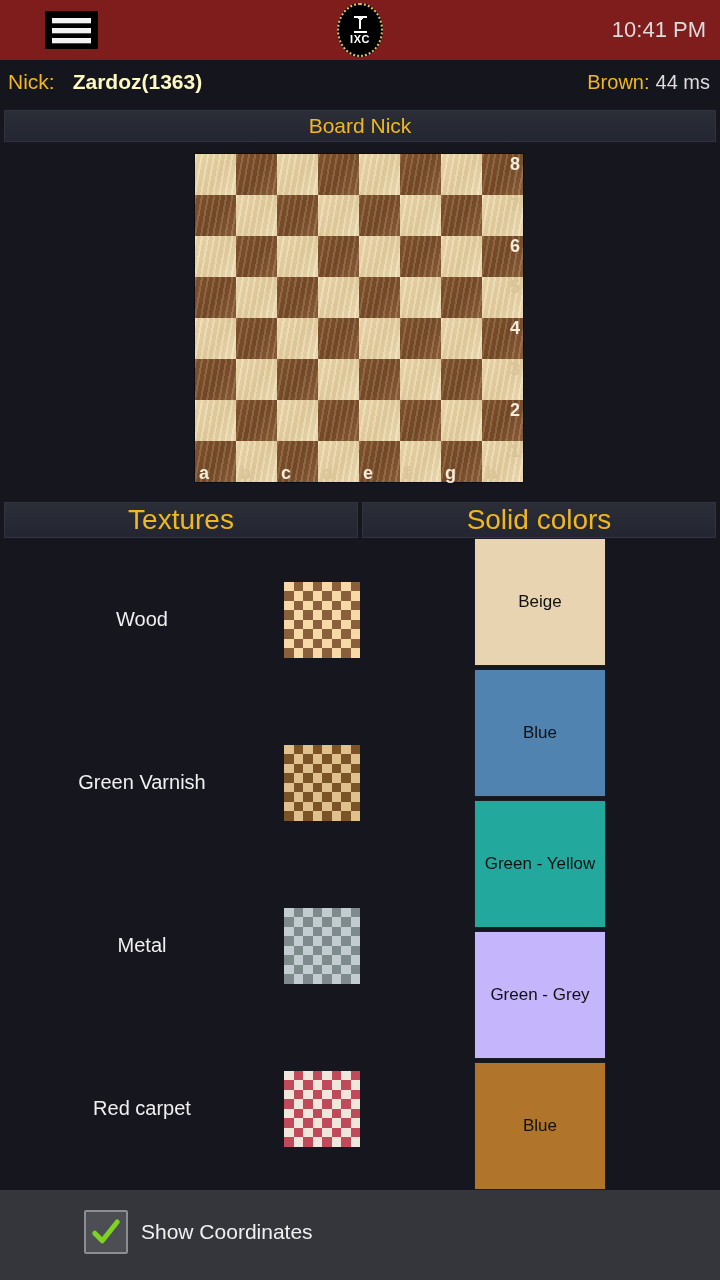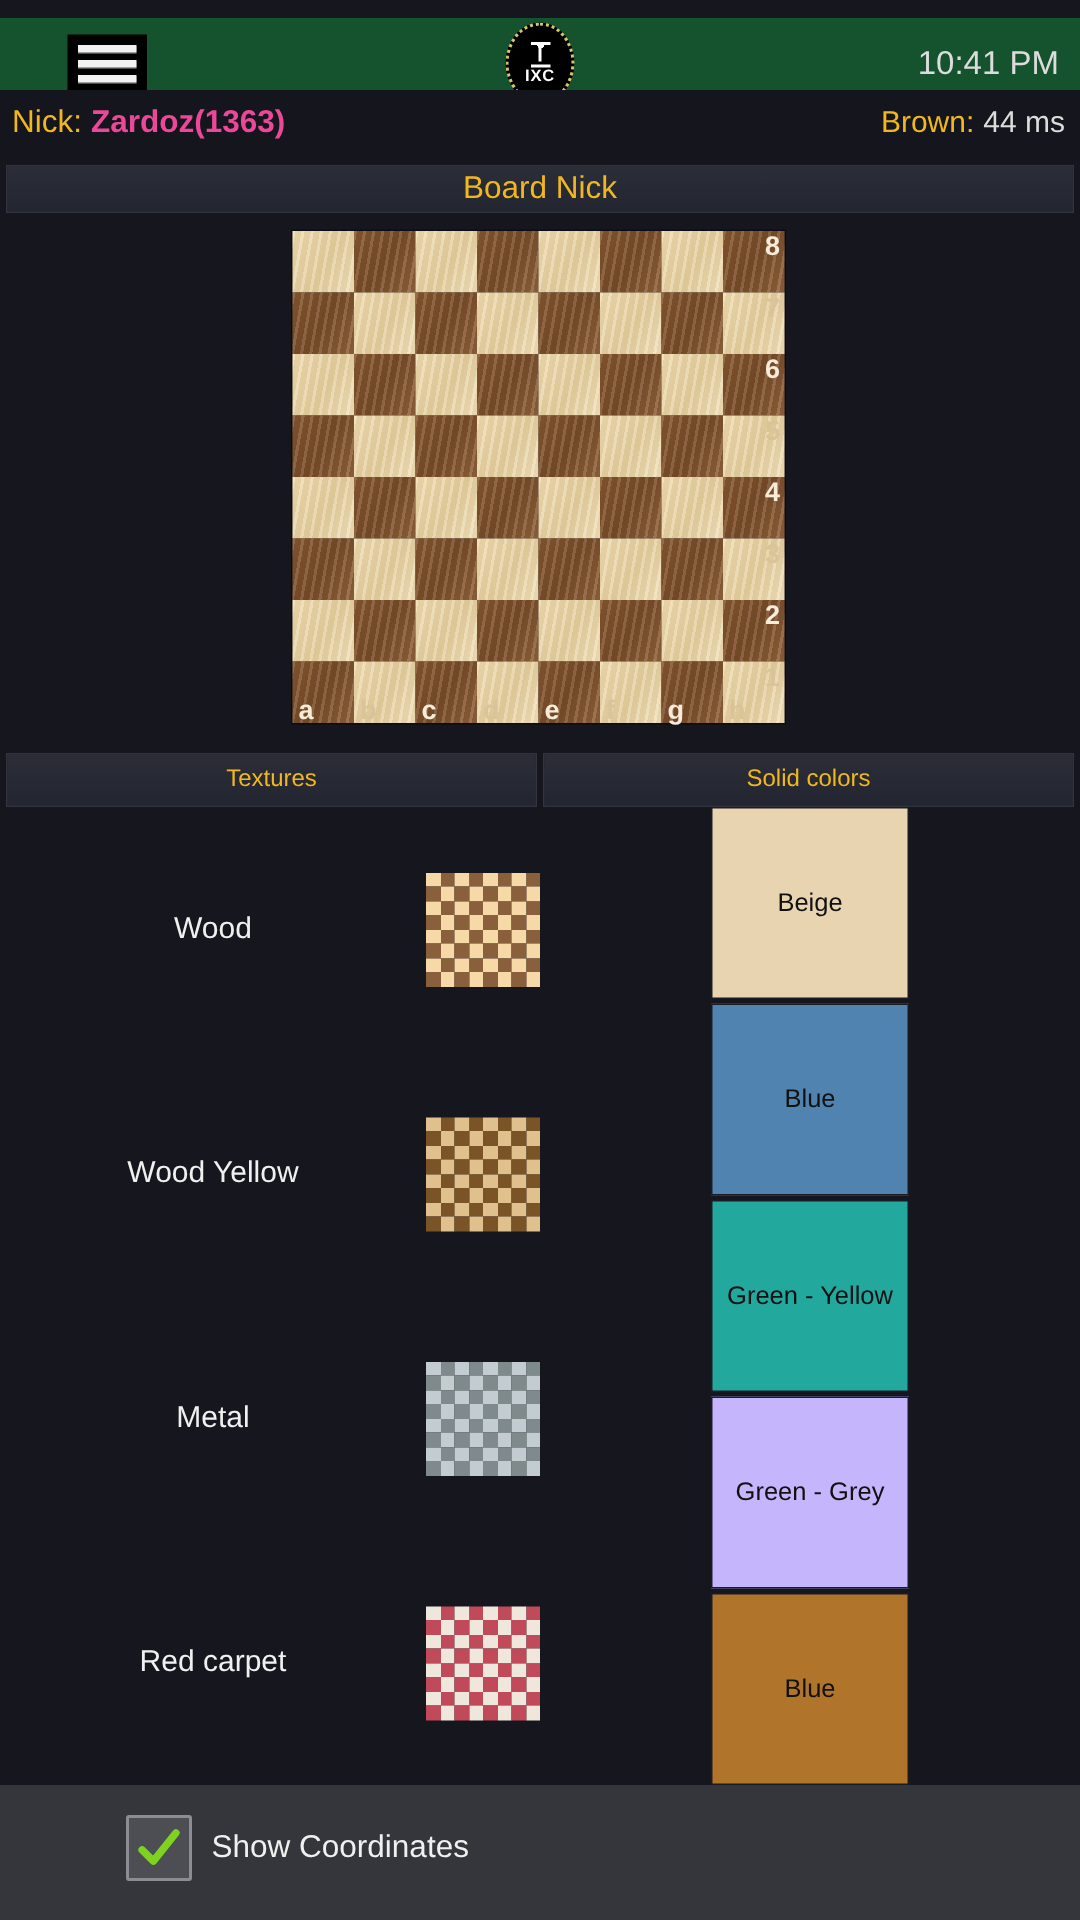--- a/index.html
+++ b/index.html
@@ -6,22 +6,22 @@
   html, body {
     width: 720px; height: 1280px;
     background: #16161e;
     font-family: "Liberation Sans", sans-serif;
     overflow: hidden;
   }
   body { position: relative; }
 
   
   .topbar {
-    position: absolute; left: 0; top: 12px; width: 720px; height: 60px;
-    background: #14532d;
+    position: absolute; left: 0; top: 0; width: 720px; height: 60px;
+    background: #7f1d1d;
     display: flex; align-items: center;
   }
   .menu-btn {
     position: absolute; left: 45px; top: 11px;
     width: 53px; height: 38px;
     background: #000;
     display: flex; flex-direction: column; justify-content: center;
     align-items: center; gap: 5px;
     cursor: pointer;
   }
@@ -67,21 +67,21 @@
     color: #dcdcdc; font-size: 22px;
   }
 
   
   .infobar {
     position: absolute; left: 0; top: 60px; width: 720px; height: 48px;
     background: #15151d;
   }
   .nick { position: absolute; left: 8px; top: 10px; font-size: 21px; }
   .nick .lab { color: #f0b81e; }
-  .nick .val { color: #ec4899; font-weight: bold; margin-left: 6px; }
+  .nick .val { color: #fef9c3; font-weight: bold; margin-left: 18px; }
   .ping { position: absolute; right: 10px; top: 11px; font-size: 20px; }
   .ping .lab { color: #f0b81e; }
   .ping .val { color: #dcdcdc; margin-left: 6px; }
 
   
   .section-head {
     position: absolute; left: 4px; top: 110px;
     width: 712px; height: 32px;
     background: linear-gradient(to bottom, #2b2d37, #232531);
     border: 1px solid #31333f;
@@ -129,21 +129,21 @@
     position: absolute; left: 4px; top: 502px; width: 712px; height: 36px;
     display: flex; gap: 4px;
   }
   .tab {
     flex: 1; height: 36px;
     background: linear-gradient(to bottom, #2b2d37, #232531);
     border: 1px solid #31333f;
     display: flex; align-items: center; justify-content: center;
     cursor: pointer;
   }
-  .tab span { color: #f0b81e; font-size: 16px; }
+  .tab span { color: #f0b81e; font-size: 28px; }
 
   
   .lists {
     position: absolute; left: 0; top: 538px; width: 720px; height: 652px;
   }
   .tex-col {
     position: absolute; left: 0; top: 0; width: 400px; height: 652px;
   }
   .tex-row {
     position: absolute; left: 0; width: 400px; height: 163px;
@@ -398,21 +398,21 @@
           <i style="background: rgb(247, 217, 168);"></i>
           <i style="background: rgb(138, 95, 60);"></i>
           <i style="background: rgb(247, 217, 168);"></i>
           <i style="background: rgb(138, 95, 60);"></i>
           <i style="background: rgb(247, 217, 168);"></i>
           <i style="background: rgb(138, 95, 60);"></i>
           <i style="background: rgb(247, 217, 168);"></i>
         </div>
       </div>
       <div class="tex-row" style="top: 163px;">
-        <div class="tex-label">Wood Yellow</div>
+        <div class="tex-label">Green Varnish</div>
         <div class="thumb">
           <i style="background: rgb(224, 192, 140);"></i>
           <i style="background: rgb(122, 84, 38);"></i>
           <i style="background: rgb(224, 192, 140);"></i>
           <i style="background: rgb(122, 84, 38);"></i>
           <i style="background: rgb(224, 192, 140);"></i>
           <i style="background: rgb(122, 84, 38);"></i>
           <i style="background: rgb(224, 192, 140);"></i>
           <i style="background: rgb(122, 84, 38);"></i>
           <i style="background: rgb(122, 84, 38);"></i>

